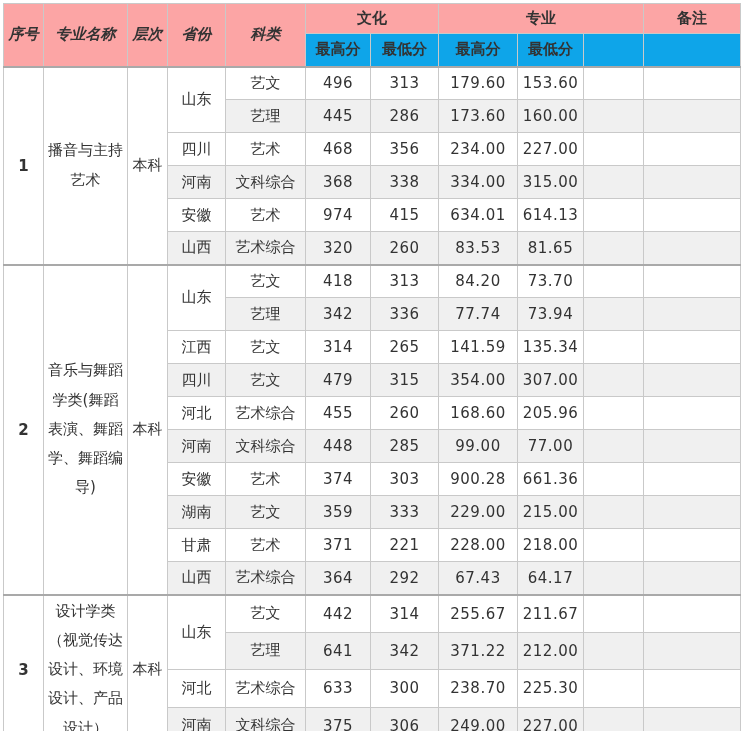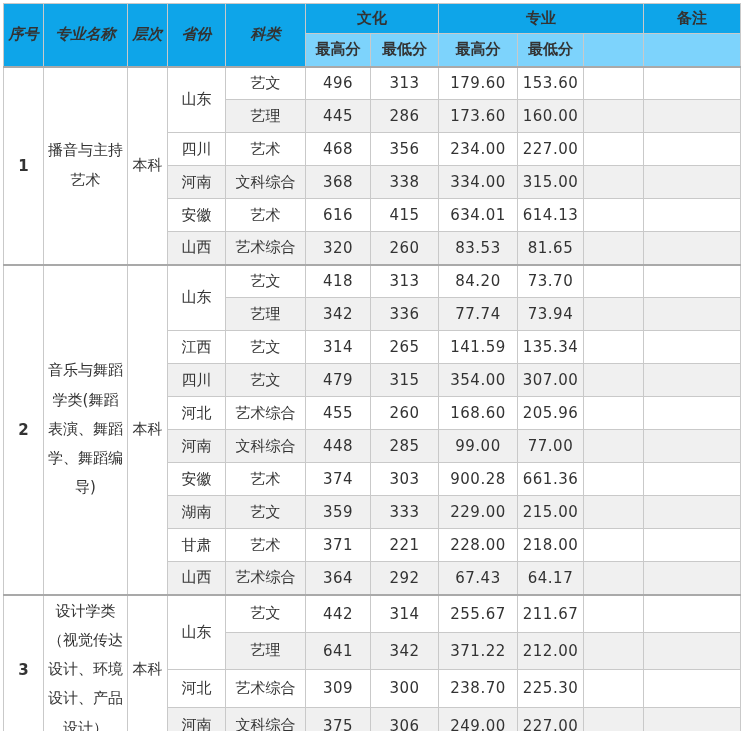--- a/index.html
+++ b/index.html
@@ -4,22 +4,22 @@
 <style>
   * { box-sizing: border-box; }
   html,body { margin:0; padding:0; background:#ffffff; }
   body { font-family:"DejaVu Sans", sans-serif; color:#333333; }
   .page { padding:3px 0 0 3px; width:743px; }
   table.score { border-collapse:collapse; table-layout:fixed; width:737px;
                 border-bottom:2px solid #a9a9a9; }
   .score th, .score td { border:1px solid #c9c9c9; text-align:center; vertical-align:middle;
                          padding:1px 3px; font-size:15px; color:#333333; overflow:hidden; }
   .score th { font-weight:bold; }
-  .score thead tr:first-child th { height:30px; background:#0ea5e9; }
-  .score thead tr:last-child  th { height:33px; background:#7dd3fc; }
+  .score thead tr:first-child th { height:30px; background:#fca5a5; }
+  .score thead tr:last-child  th { height:33px; background:#0ea5e9; }
   .score thead th[rowspan] { background:#ffffff;font-style:italic; }
   .score tbody td { height:33px; background:#ffffff; }
   .score tbody tr:nth-child(even) td { background:#f0f0f0; }
   .score tbody tr:first-child td { border-top:2px solid #a9a9a9; }
   .serial { font-weight:bold; }
   .major-cell { line-height:1.95; padding:4px 3px; }
   .num { letter-spacing:0.5px; }
 </style>
 </head>
 <body>
@@ -99,21 +99,21 @@
       <td class="num">368</td>
       <td class="num">338</td>
       <td class="num">334.00</td>
       <td class="num">315.00</td>
       <td></td>
       <td></td>
     </tr>
     <tr>
       <td>安徽</td>
       <td>艺术</td>
-      <td class="num">616</td>
+      <td class="num">974</td>
       <td class="num">415</td>
       <td class="num">634.01</td>
       <td class="num">614.13</td>
       <td></td>
       <td></td>
     </tr>
     <tr>
       <td>山西</td>
       <td>艺术综合</td>
       <td class="num">320</td>
@@ -249,21 +249,21 @@
       <td class="num">641</td>
       <td class="num">342</td>
       <td class="num">371.22</td>
       <td class="num">212.00</td>
       <td></td>
       <td></td>
     </tr>
     <tr>
       <td>河北</td>
       <td>艺术综合</td>
-      <td class="num">309</td>
+      <td class="num">633</td>
       <td class="num">300</td>
       <td class="num">238.70</td>
       <td class="num">225.30</td>
       <td></td>
       <td></td>
     </tr>
     <tr>
       <td>河南</td>
       <td>文科综合</td>
       <td class="num">375</td>

